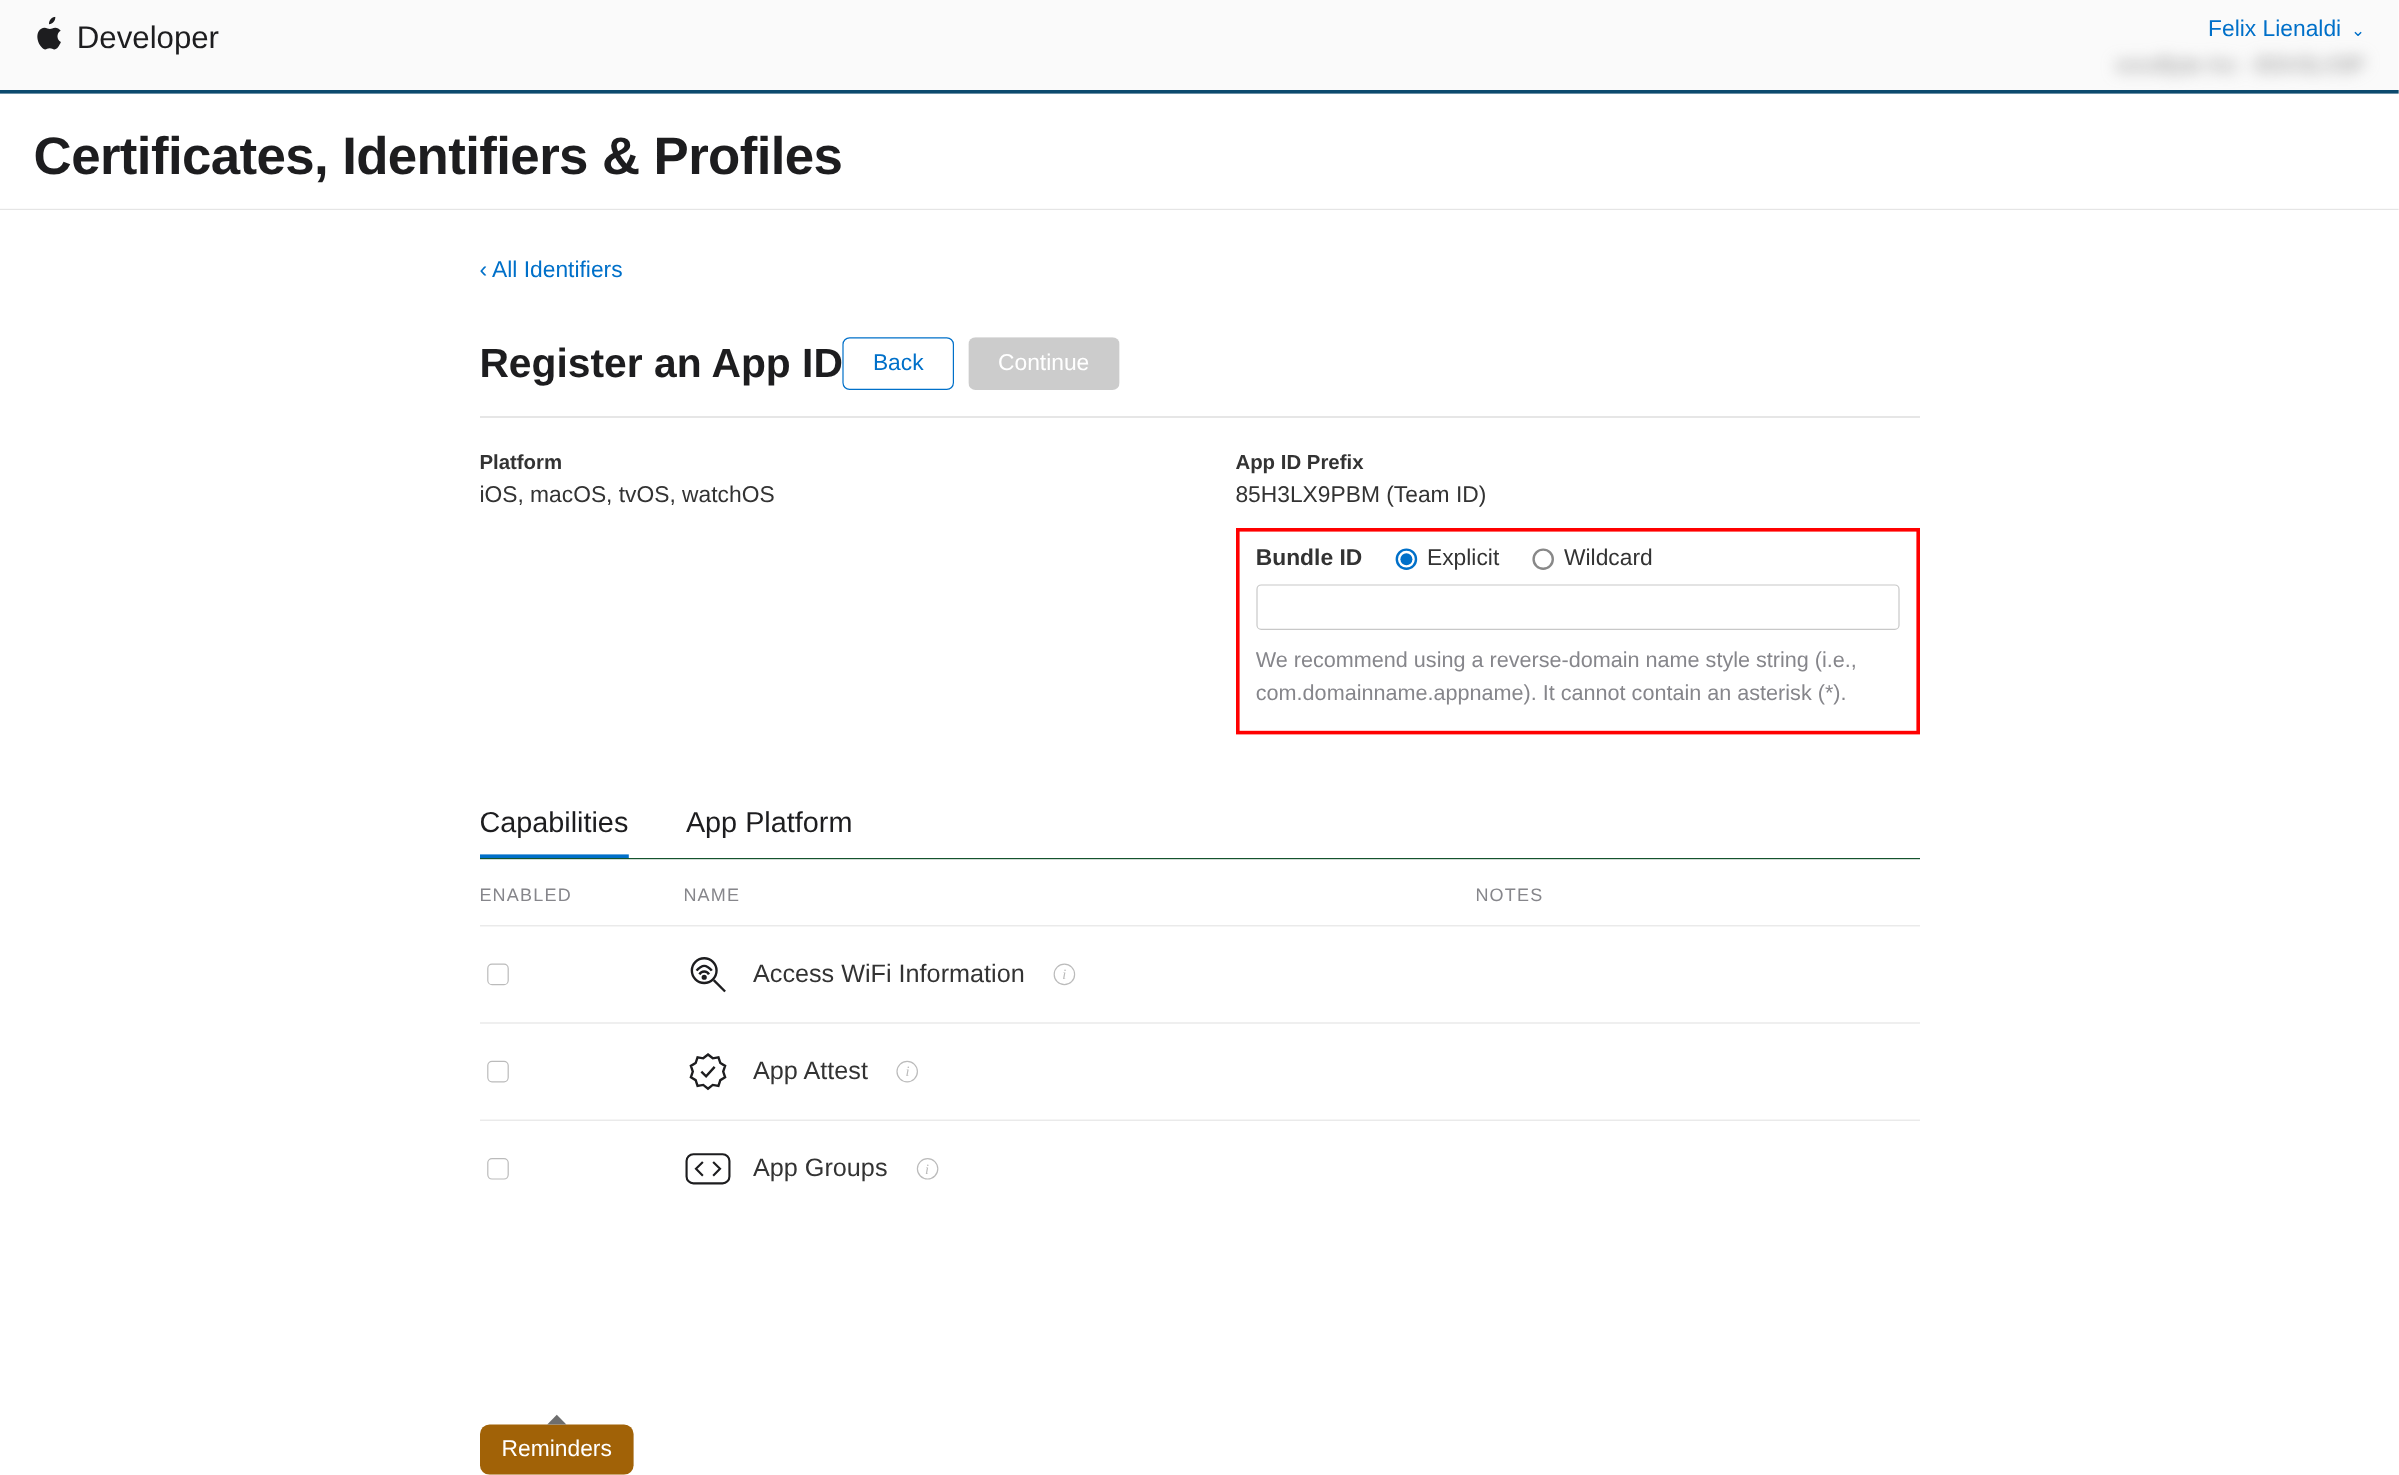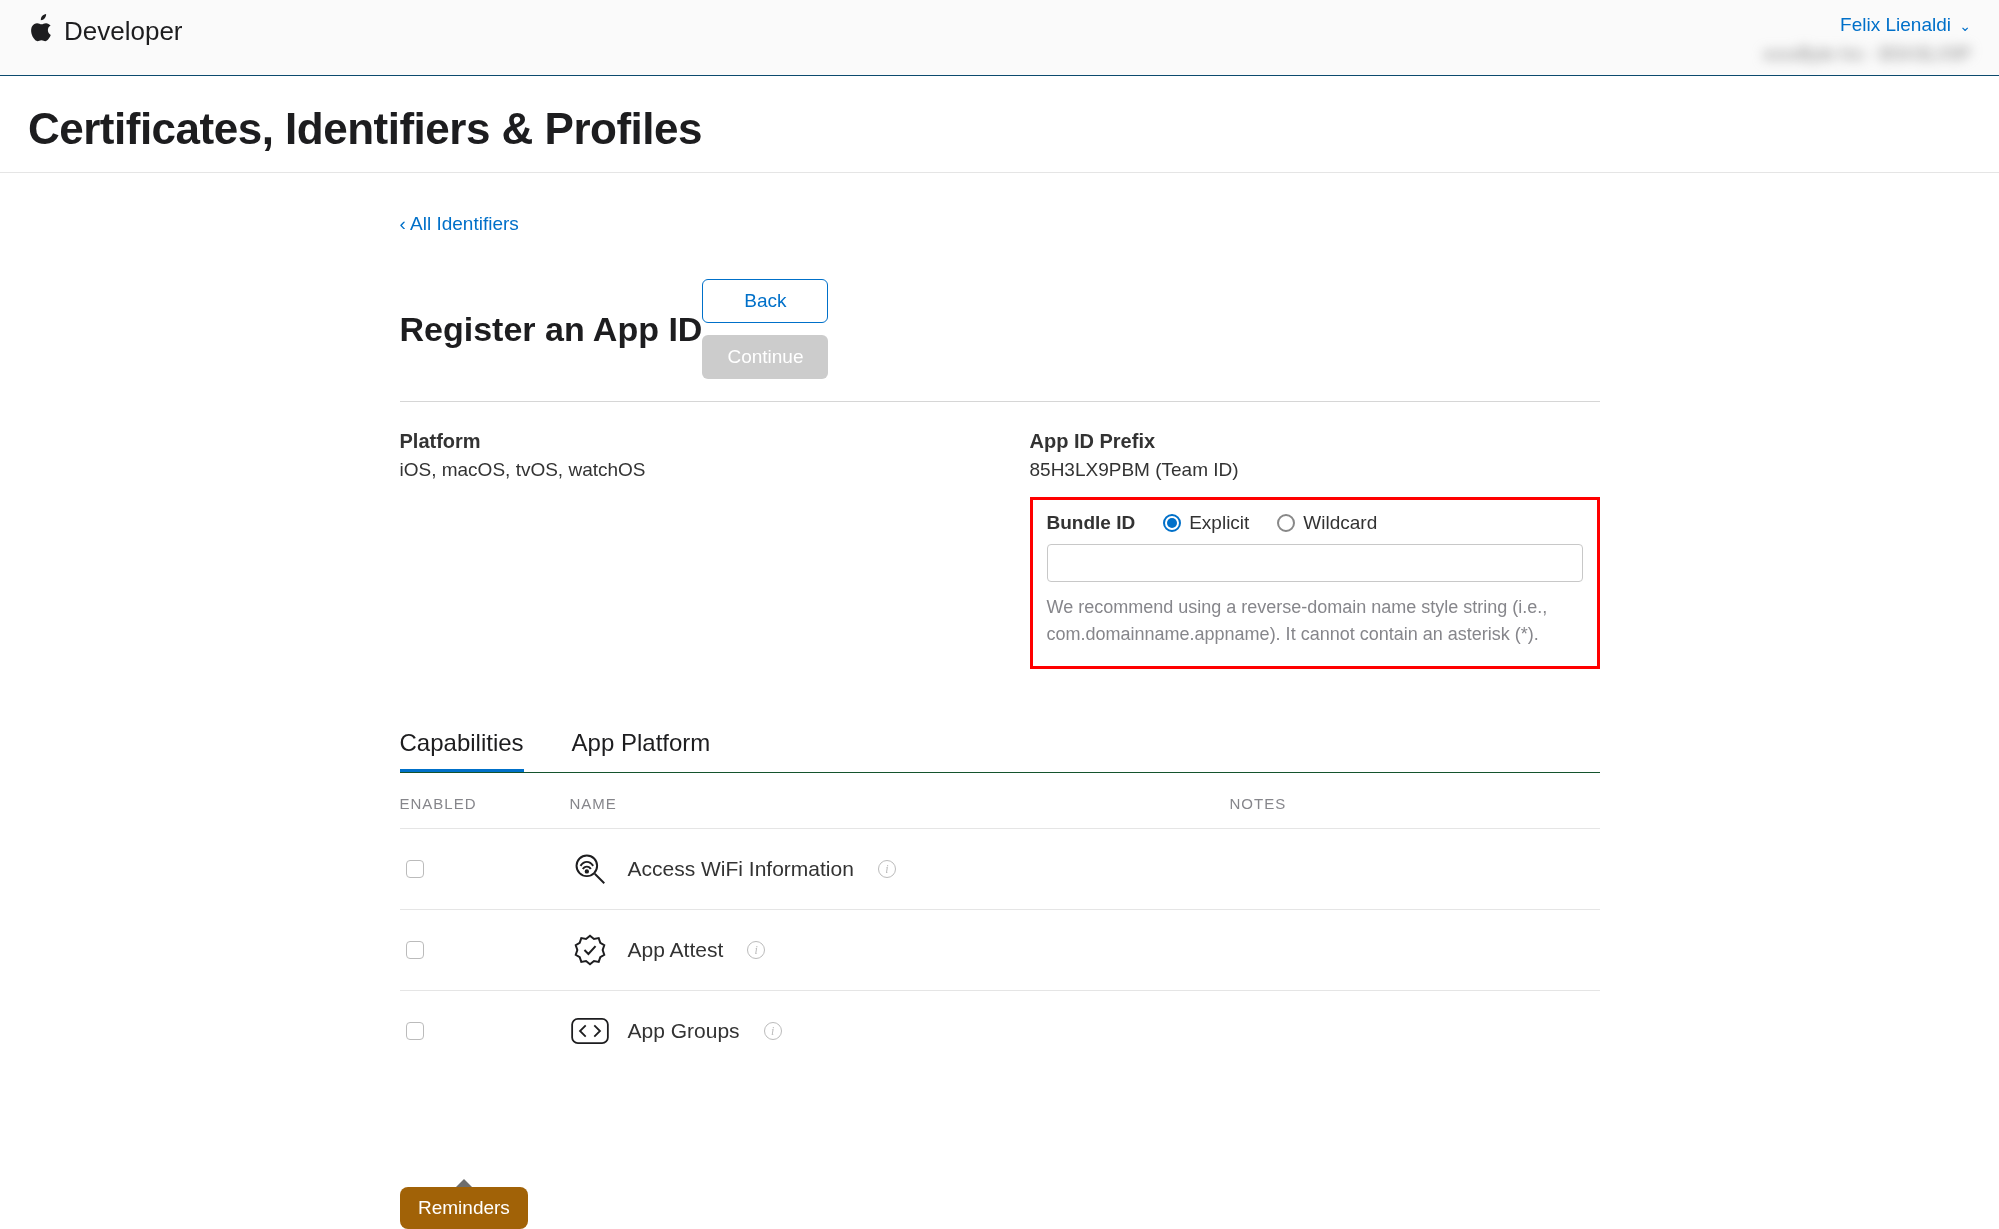--- a/index.html
+++ b/index.html
@@ -7,21 +7,21 @@
       padding: 0;
       box-sizing: border-box;
     }
     body {
       font-family: -apple-system, BlinkMacSystemFont, "Segoe UI", Helvetica, Arial, sans-serif;
       background: #fff;
       color: #1d1d1f;
     }
     .top-bar {
       background: #fafafa;
-      border-bottom: 1px solid #0c4a6e;
+      border-bottom: 3px solid #0c4a6e;
       padding: 14px 28px 10px 28px;
       display: flex;
       justify-content: space-between;
       align-items: flex-start;
     }
     .brand {
       display: flex;
       align-items: center;
       gap: 10px;
     }
@@ -76,21 +76,20 @@
       padding-bottom: 22px;
       border-bottom: 1px solid #d6d6d6;
     }
     .section-title {
       font-size: 34px;
       font-weight: 700;
     }
     .button-row {
       display: flex;
       gap: 12px;
-      flex-direction: column;
     }
     .btn {
       padding: 10px 24px;
       border-radius: 6px;
       font-size: 19px;
       cursor: pointer;
       border: 1px solid transparent;
     }
     .btn-back {
       background: #fff;
@@ -104,21 +103,21 @@
     }
     .form-row {
       display: flex;
       gap: 60px;
       margin-top: 28px;
     }
     .form-col {
       flex: 1;
     }
     .field-label {
-      font-size: 20px;
+      font-size: 17px;
       font-weight: 600;
       color: #333;
     }
     .field-value {
       font-size: 19px;
       color: #333;
       margin-top: 6px;
     }
     .highlight-box {
       border: 3px solid #ff0000;

